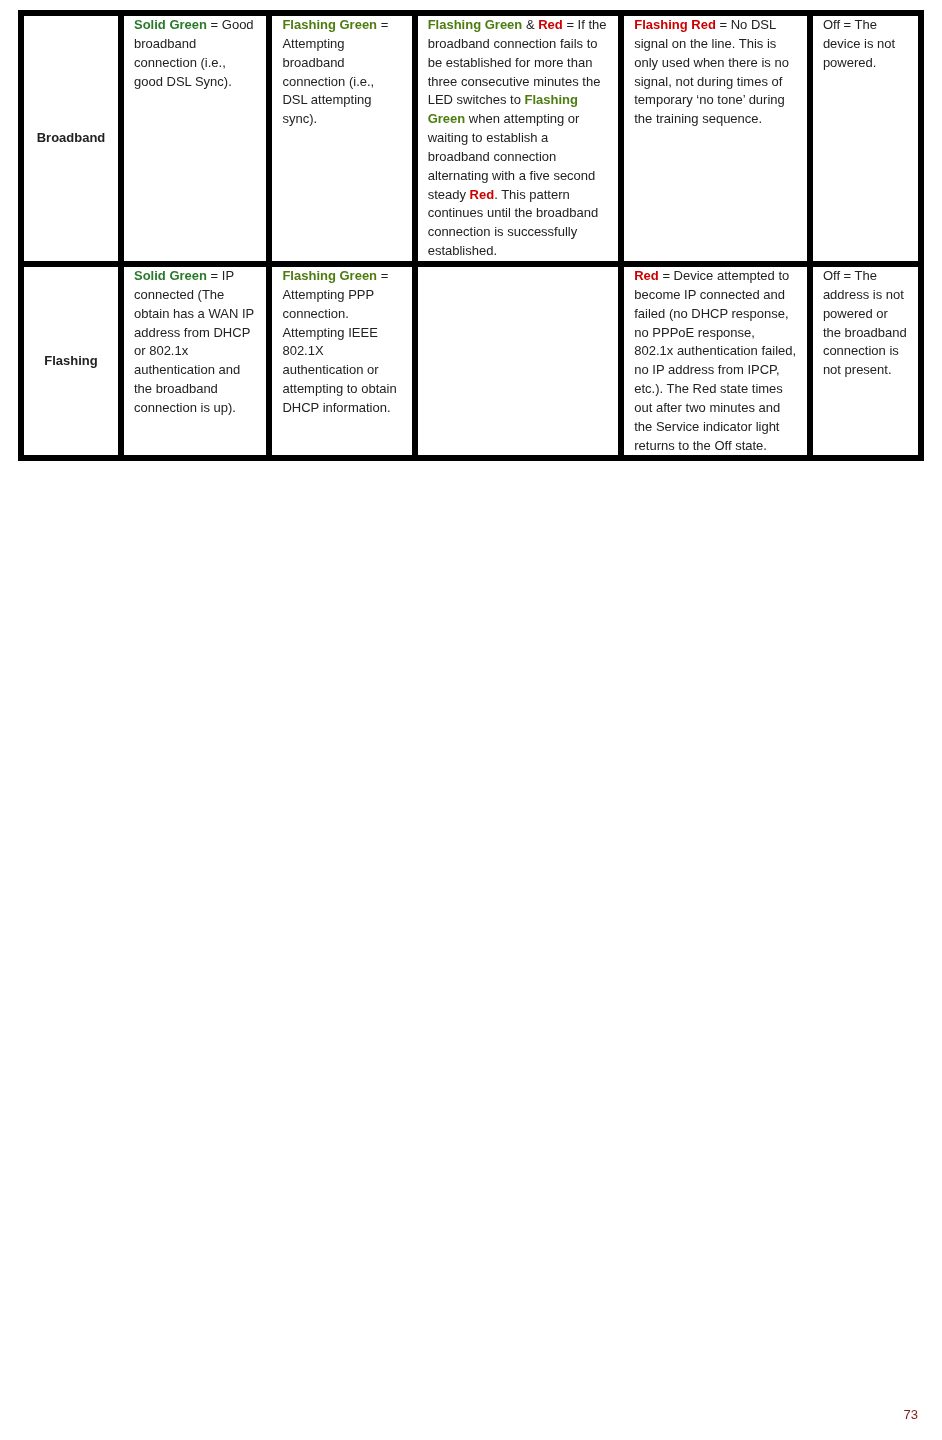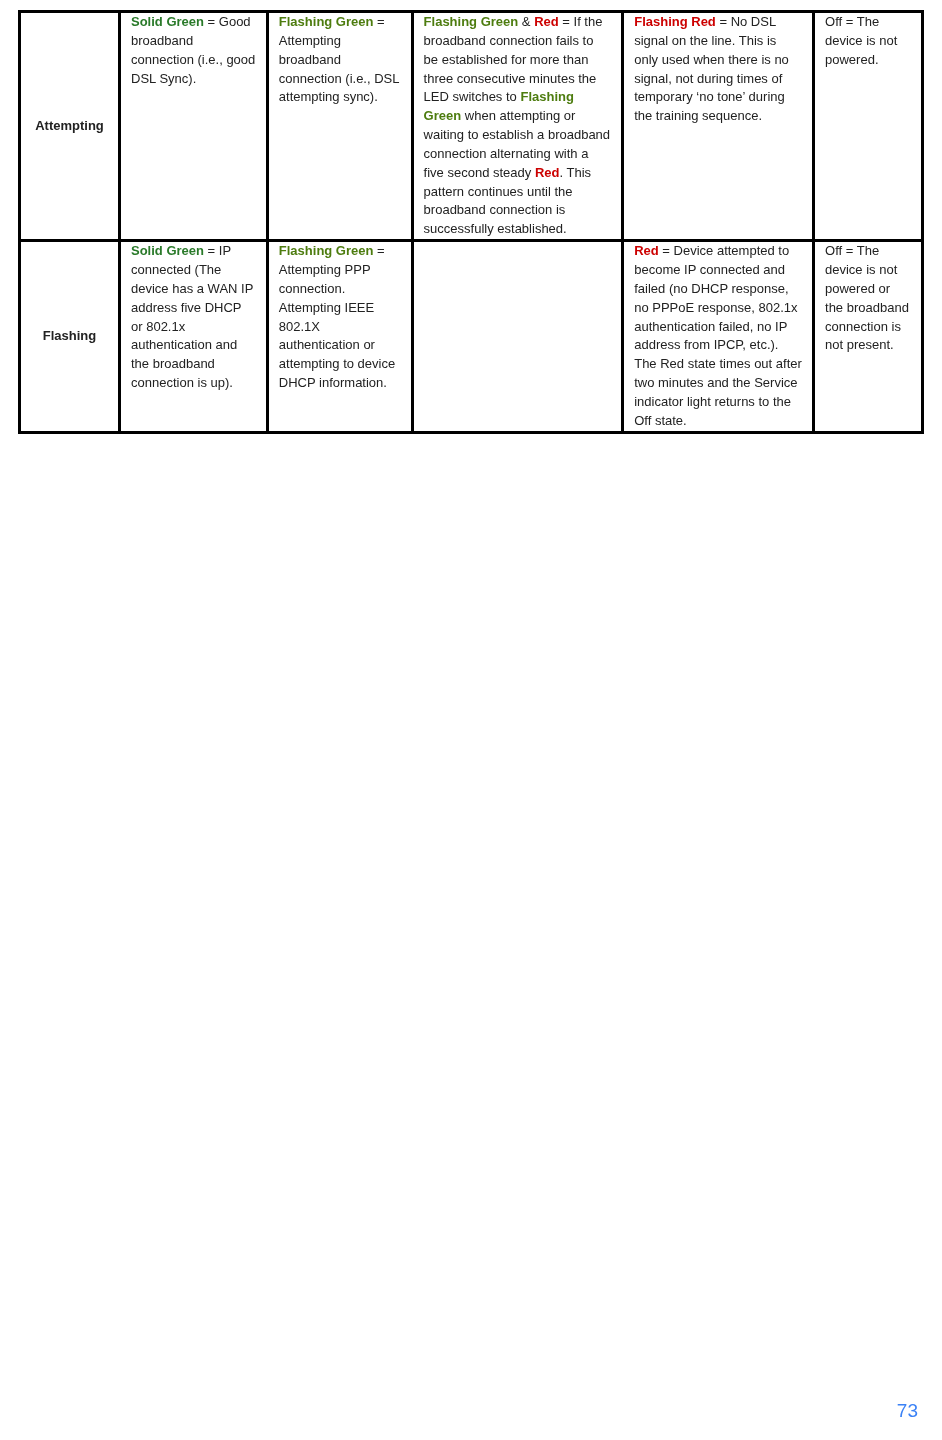--- a/index.html
+++ b/index.html
@@ -14,54 +14,54 @@
     }
     .page-wrapper {
       padding: 10px 18px 60px 18px;
     }
     table {
       border-collapse: collapse;
       width: 100%;
       margin-bottom: 20px;
     }
     td, th {
-      border: 3px solid #000000;
+      border: 6px solid #000000;
       padding: 0 10px;
       vertical-align: top;
       line-height: 1.45;
     }
     .row-label {
       font-weight: bold;
       text-align: center;
       vertical-align: middle;
       width: 100px;
     }
     .col-solid-green { color: #2a7a2a; font-weight: bold; }
     .col-flash-green { color: #4d7c0f; font-weight: bold; }
     .col-flash-red { color: #cc0000; font-weight: bold; text-align: right; }
     .col-red { color: #cc0000; font-weight: bold; }
     .col-off { font-weight: normal; }
     .page-number {
       position: absolute;
       bottom: 18px;
       right: 24px;
-      font-size: 19px;
-      color: #3b82f6;
+      font-size: 13px;
+      color: #7f1d1d;
     }
   </style>
 </head>
 <body>
 
 <div class="page-wrapper">
   <table>
 
     <tbody>
         <tr>
       <td class="row-label">
-        <span>Attempting</span>
+        <span>Broadband</span>
       </td>
       <td>
         <span class="col-solid-green">Solid Green</span><span> = Good broadband connection (i.e., good DSL Sync).</span>
       </td>
       <td>
         <span class="col-flash-green">Flashing Green</span><span> = Attempting broadband connection (i.e., DSL attempting sync).</span>
       </td>
       <td>
         <span class="col-flash-green">Flashing Green</span><span> &amp; </span><span class="col-red">Red</span><span> = If the broadband connection fails to be established for more than three consecutive minutes the LED switches to </span><span class="col-flash-green">Flashing Green</span><span> when attempting or waiting to establish a broadband connection alternating with a five second steady </span><span class="col-red">Red</span><span>. This pattern continues until the broadband connection is successfully established.</span>
       </td>
@@ -71,30 +71,30 @@
       <td>
         <span class="col-off">Off</span><span> = The device is not powered.</span>
       </td>
     </tr>
 
     <tr>
       <td class="row-label">
         <span>Flashing</span>
       </td>
       <td>
-        <span class="col-solid-green">Solid Green</span><span> = IP connected (The device has a WAN IP address five DHCP or 802.1x authentication and the broadband connection is up).</span>
+        <span class="col-solid-green">Solid Green</span><span> = IP connected (The obtain has a WAN IP address from DHCP or 802.1x authentication and the broadband connection is up).</span>
       </td>
       <td>
-        <span class="col-flash-green">Flashing Green</span><span> = Attempting PPP connection. Attempting IEEE 802.1X authentication or attempting to device DHCP information.</span>
+        <span class="col-flash-green">Flashing Green</span><span> = Attempting PPP connection. Attempting IEEE 802.1X authentication or attempting to obtain DHCP information.</span>
       </td>
       <td></td>
       <td>
         <span class="col-red">Red</span><span> = Device attempted to become IP connected and failed (no DHCP response, no PPPoE response, 802.1x authentication failed, no IP address from IPCP, etc.). The Red state times out after two minutes and the Service indicator light returns to the Off state.</span>
       </td>
       <td>
-        <span class="col-off">Off</span><span> = The device is not powered or the broadband connection is not present.</span>
+        <span class="col-off">Off</span><span> = The address is not powered or the broadband connection is not present.</span>
       </td>
     </tr>
   </tbody>
     </table>
 </div>
 
 <div class="page-number">73</div>
 
 </body></html>

